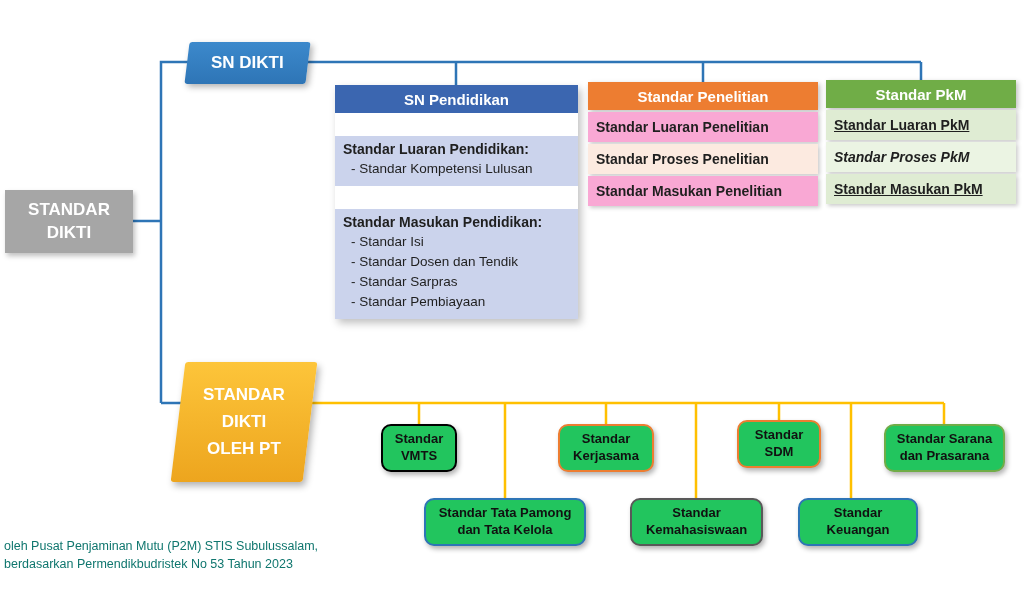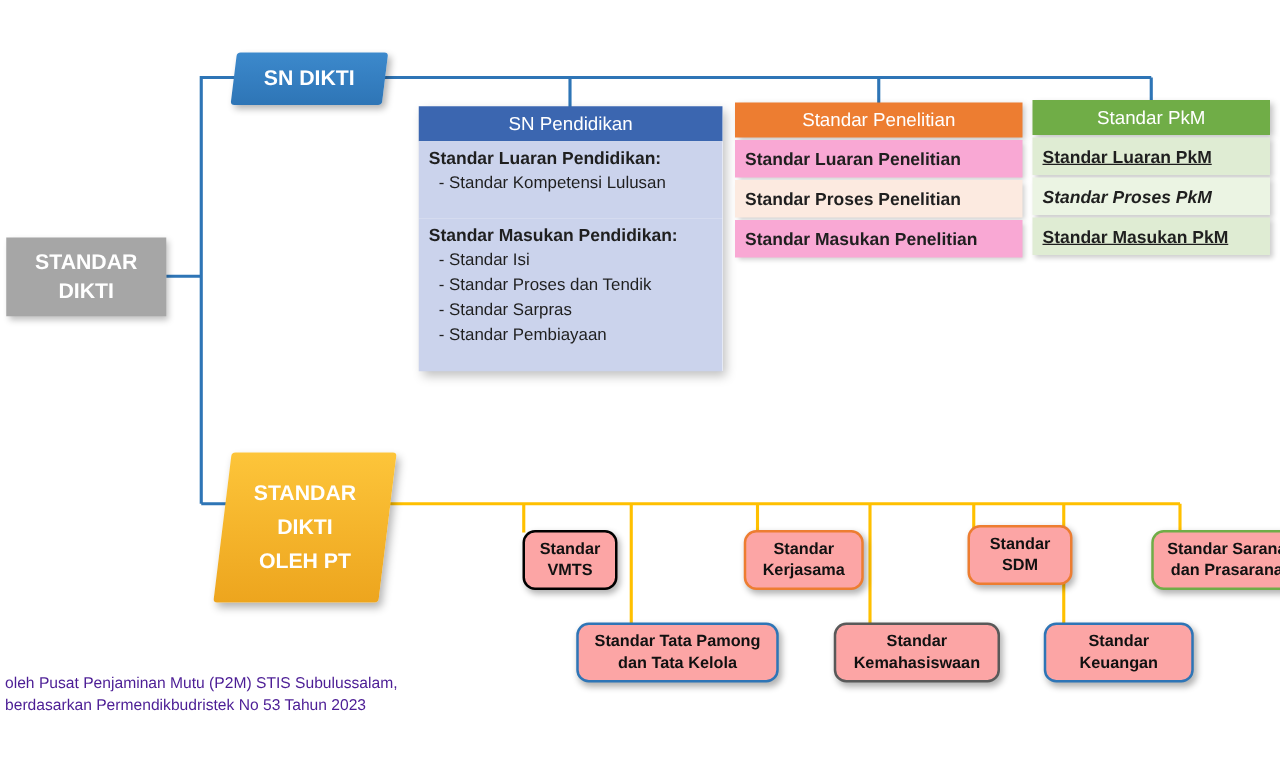--- a/index.html
+++ b/index.html
@@ -21,59 +21,59 @@
           border-radius:3px; font-size:17px; box-shadow:3px 3px 6px rgba(0,0,0,.3); }
   #node-sn-dikti .unskew, #node-pt .unskew { transform:skewX(7deg); white-space:pre-line; }
 
   #node-pt { left:178px; top:362px; width:132px; height:120px;
           background:linear-gradient(#fdc53a,#eda51e); transform:skewX(-7deg);
           border-radius:3px; font-size:17px; line-height:1.6;
           box-shadow:3px 4px 7px rgba(0,0,0,.3); }
 
   .panel { position:absolute; }
   .panel-header { height:28px; display:flex; align-items:center; justify-content:center;
-          color:#ffffff; font-weight:normal; font-size:15px;
+          color:#ffffff; font-weight:bold; font-size:15px;
           box-shadow:2px 2px 5px rgba(0,0,0,.25); }
 
   #panel-pendidikan { left:335px; top:85px; width:243px; box-shadow:3px 4px 8px rgba(0,0,0,.25); }
   #panel-pendidikan .panel-header { background:#3b66b0; box-shadow:none; }
-  .section { padding:5px 6px 19px 8px; font-size:13.5px; color:#1f1f1f; }
+  .section { padding:5px 6px 7px 8px; font-size:13.5px; color:#1f1f1f;margin-top:23px; }
   .section.dark  { background:#cbd3ec; }
   .section.light { background:#dbe2f5; }
   .sec-heading { font-weight:bold; font-size:14px; margin-bottom:2px; }
   .sec-item { padding-left:20px; text-indent:-12px; line-height:1.48; }
   .sec-item::before { content:"-  "; }
 
   .prow { height:30px; margin-top:2px; display:flex; align-items:center; padding-left:8px;
           font-weight:bold; font-size:14px; color:#1f1f1f;
           box-shadow:2px 2px 4px rgba(0,0,0,.2); }
 
   #panel-penelitian { left:588px; top:82px; width:230px; }
   #panel-penelitian .panel-header { background:#ed7d31; }
   #panel-penelitian .prow.dark  { background:#f9a8d4; }
   #panel-penelitian .prow.light { background:#fceae0; }
 
   #panel-pkm { left:826px; top:80px; width:190px; }
   #panel-pkm .panel-header { background:#70ad47; }
   #panel-pkm .prow.dark  { background:#dfecd3;text-decoration:underline; }
   #panel-pkm .prow.light { background:#ebf4e3;font-style:italic; }
 
-  .pt-box { position:absolute; height:48px; background:#fca5a5; border-radius:10px;
+  .pt-box { position:absolute; height:48px; background:#22c55e; border-radius:10px;
           display:flex; align-items:center; justify-content:center; text-align:center;
           font-weight:bold; font-size:13px; color:#111111; line-height:1.3;
-          border:2px solid #000; padding:2px 6px; box-shadow:2px 3px 5px rgba(0,0,0,.3);margin-left:37px; }
+          border:2px solid #000; padding:2px 6px; box-shadow:2px 3px 5px rgba(0,0,0,.3); }
   #pt-vmts          { left:381px; top:424px; width:76px;  border-color:#000000; }
   #pt-tatapamong    { left:424px; top:498px; width:162px; border-color:#2e75b6; }
   #pt-kerjasama     { left:558px; top:424px; width:96px;  border-color:#ed7d31; }
   #pt-kemahasiswaan { left:630px; top:498px; width:133px; border-color:#595959; }
   #pt-sdm           { left:737px; top:420px; width:84px;  border-color:#ed7d31; }
   #pt-keuangan      { left:798px; top:498px; width:120px; border-color:#2e75b6; }
   #pt-sarana        { left:884px; top:424px; width:121px; border-color:#70ad47; }
 
-  .footer { position:absolute; left:4px; top:537px; font-size:12.5px; color:#4c1d95; line-height:1.45; }
+  .footer { position:absolute; left:4px; top:537px; font-size:12.5px; color:#0f766e; line-height:1.45; }
 </style>
 </head>
 <body>
 
 <div class="canvas">
 
   <svg class="connectors" width="1024" height="607" viewBox="0 0 1024 607">
     <path d="M133 221 H161 M161 403 V62 H190 M161 403 H183" stroke="#2e75b6" stroke-width="2.5" fill="none"></path>
     <path d="M298 62 H921 M456 62 V86 M703 62 V83 M921 62 V81" stroke="#2e75b6" stroke-width="2.5" fill="none"></path>
     <path d="M294 403 H944 M419 403 V426 M606 403 V426 M779 403 V426 M944 403 V426 M505 403 V500 M696 403 V500 M851 403 V500" stroke="#ffc000" stroke-width="2.5" fill="none"></path>
@@ -96,21 +96,21 @@
 
   <div class="panel" id="panel-pendidikan">
     <div class="panel-header">SN Pendidikan</div>
     <div class="section dark">
       <div class="sec-heading">Standar Luaran Pendidikan:</div>
       <div class="sec-item">Standar Kompetensi Lulusan</div>
     </div>
     <div class="section dark">
       <div class="sec-heading">Standar Masukan Pendidikan:</div>
       <div class="sec-item">Standar Isi</div>
-      <div class="sec-item">Standar Proses dan Tendik</div>
+      <div class="sec-item">Standar Dosen dan Tendik</div>
       <div class="sec-item">Standar Sarpras</div>
       <div class="sec-item">Standar Pembiayaan</div>
     </div>
   </div>
 
   <div class="panel" id="panel-penelitian">
     <div class="panel-header">Standar Penelitian</div>
     <div class="prow dark">Standar Luaran Penelitian</div>
     <div class="prow light">Standar Proses Penelitian</div>
     <div class="prow dark">Standar Masukan Penelitian</div>

